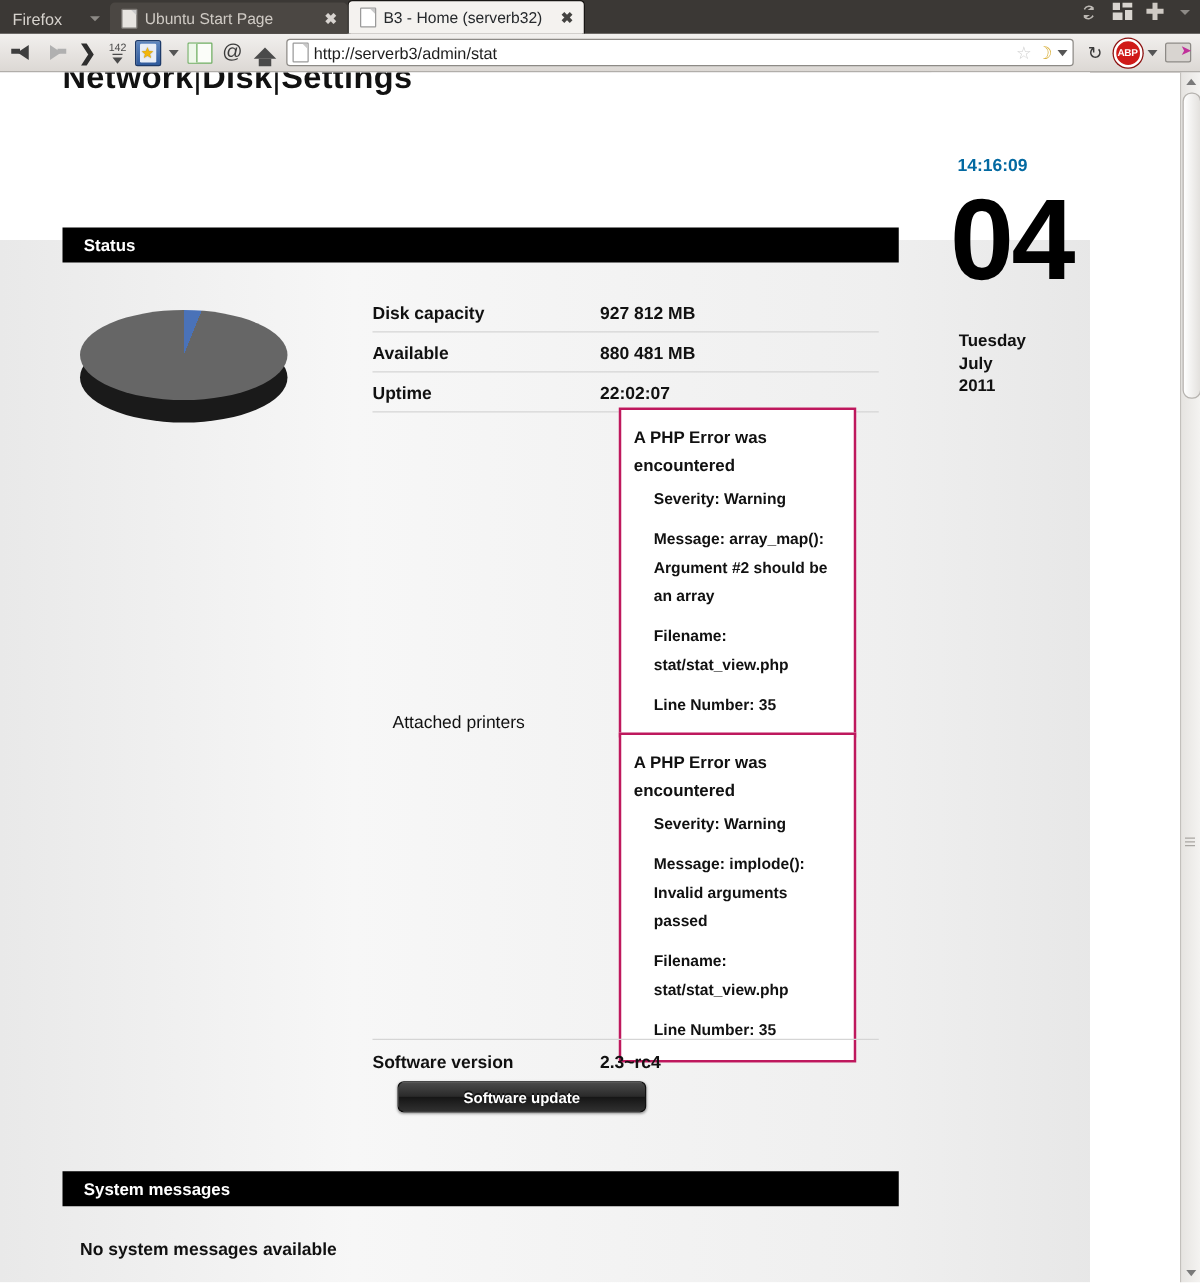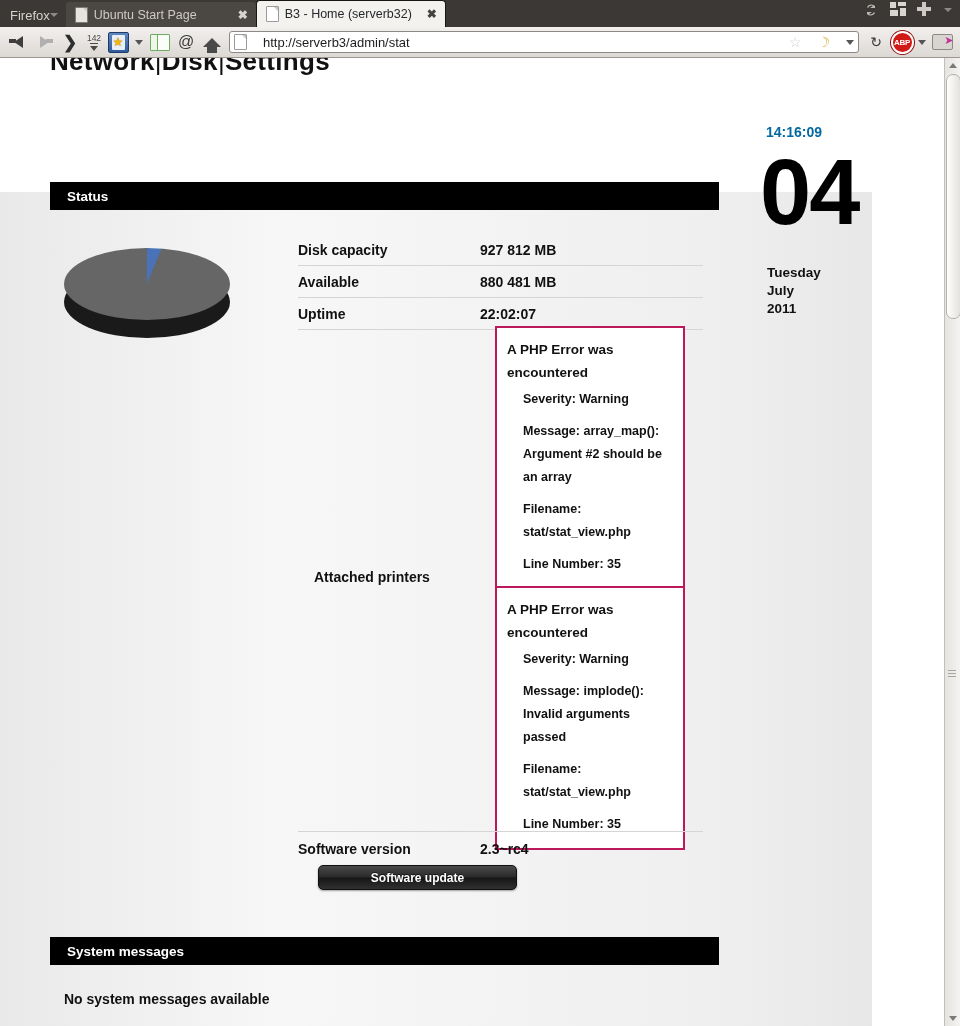--- a/index.html
+++ b/index.html
@@ -12,21 +12,21 @@
   
   #browser { width: 960px; height: 1026px; position: relative; }
   .tabbar {
     height: 27px; background: #3b3835;
     display: flex; align-items: flex-end;
     position: relative;
   }
   .ff-menu {
     color: #d6d2cd; font-size: 13px;
     padding: 0 8px 0 10px; height: 24px;
-    display: flex; align-items: center; gap: 0;
+    display: flex; align-items: center; gap: 22px;
   }
   .ff-caret {
     width: 0; height: 0; border-left: 4px solid transparent;
     border-right: 4px solid transparent; border-top: 4px solid #8d8a86;
   }
   .tab {
     height: 25px; display: flex; align-items: center;
     gap: 6px; padding: 0 8px 0 9px; min-width: 190px;
     border-top-left-radius: 4px; border-top-right-radius: 4px;
     position: relative; box-sizing: border-box;
@@ -102,21 +102,21 @@
   .sidebar-ico .sb-l{width:6px;border-right:1px solid #6fae62;background:#eef7ea;}
   .at-ico{font-size:16px;color:#3b3b3b;}
   .home-ico{
     width:0;height:0;border-left:9px solid transparent;border-right:9px solid transparent;
     border-bottom:9px solid #4a4a4a;position:relative;
   }
   .home-ico::after{content:"";position:absolute;left:-5px;top:9px;width:10px;height:6px;background:#4a4a4a;}
   .urlbar {
     flex: 1; height: 22px; margin: 0 4px; background: #ffffff;
     border: 1px solid #8d8a86; border-radius: 3px;
-    display: flex; align-items: center; padding: 0 4px; gap: 16px;
+    display: flex; align-items: center; padding: 0 4px; gap: 4px;
     box-sizing: border-box;
     justify-content: center;
   }
   .url-text { font-size: 13px; color: #1d1d1d; flex: 1; }
   .url-star { color: #cfcfcf; font-size: 14px; }
   .url-moon { color: #d8ae38; font-size: 14px; }
   .reload-ico{font-size:14px;color:#3a3a3a;}
   .abp {
     width: 19px; height: 19px; border-radius: 50%;
     background: #d01a18; border: 2px solid #ffffff;
@@ -178,21 +178,21 @@
   .stat-row {
     display: flex; height: 31px; align-items: center;
     border-bottom: 1px solid #d5d5d5;
   }
   .stat-label { width: 182px; font-size: 14px; font-weight: bold; color: #111; }
   .stat-value { font-size: 14px; font-weight: bold; color: #111; }
 
   .printers-row { position: absolute; left: 298px; top: 268px; width: 405px; }
   .printers-label {
     position: absolute; left: 16px; top: 243px;
-    font-size: 14px; font-weight: bold; color: #111;
+    font-size: 14px; font-weight: normal; color: #111;
   }
   .err-box {
     position: absolute; left: 197px; width: 190px;
     border: 2px solid #be185d; background: #ffffff;
     box-sizing: border-box; padding: 10px 10px 12px 10px;
   }
   #err0 { top: 0px; }
   #err1 { top: 260px; }
   .err-title {
     font-size: 13.5px; font-weight: bold; color: #111;

